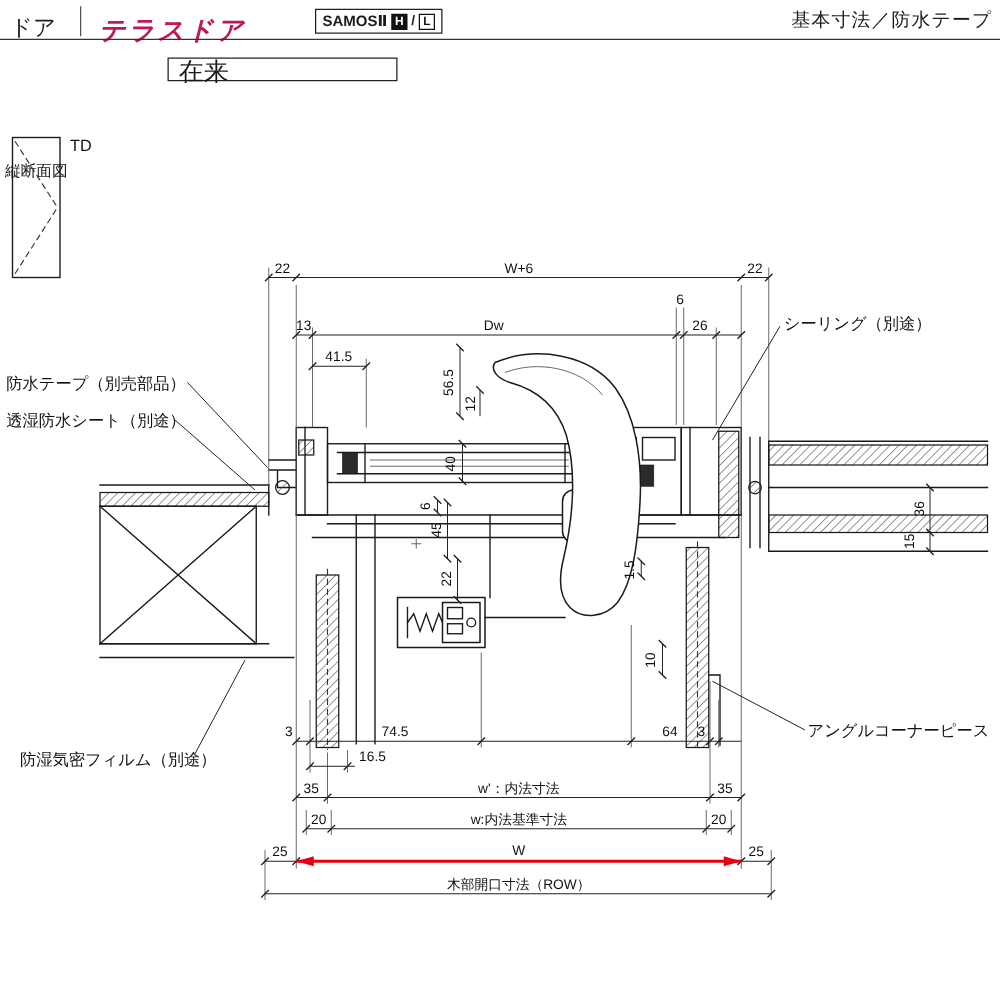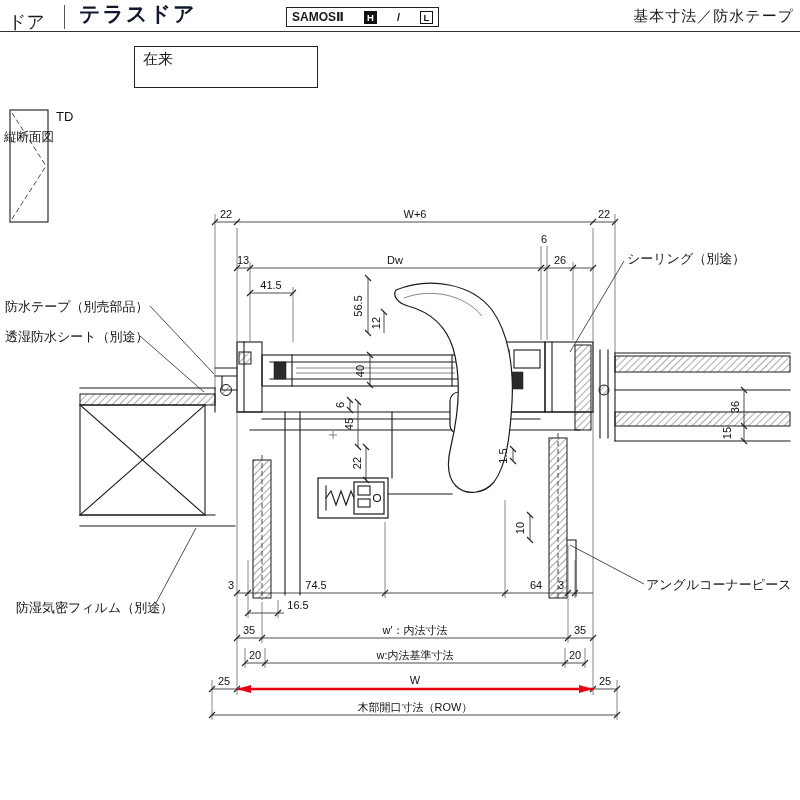--- a/index.html
+++ b/index.html
@@ -1,27 +1,27 @@
 <!DOCTYPE html>
 <html><head>
 <meta charset="utf-8">
 <style>
   html,body{margin:0;padding:0;background:#fff;}
   body{width:800px;height:800px;position:relative;font-family:"Liberation Sans","DejaVu Sans",sans-serif;color:#1a1a1a;overflow:hidden;}
   .abs{position:absolute;}
   .doctype{left:8px;top:10px;font-size:18px;}
   .divider{left:64px;top:5px;width:1px;height:24px;background:#555;}
-  .title{left:79px;top:0;font-size:21px;font-weight:bold;color:#0f172a;letter-spacing:2px;}
-  .badge{left:252px;top:7px;display:inline-flex;align-items:center;gap:20px;border:1px solid #222;padding:2px 5px;font-size:12px;font-weight:bold;margin-left:34px;}
+  .title{left:79px;top:10px;font-size:21px;font-weight:bold;color:#be185d;letter-spacing:2px;font-style:italic;}
+  .badge{left:252px;top:7px;display:inline-flex;align-items:center;gap:3px;border:1px solid #222;padding:2px 5px;font-size:12px;font-weight:bold;}
   .hbox{width:13px;height:13px;background:#111;color:#fff;font-size:9.5px;display:flex;align-items:center;justify-content:center;font-weight:bold;}
   .lbox{width:13px;height:13px;background:#fff;color:#111;border:1px solid #111;box-sizing:border-box;font-size:9.5px;display:flex;align-items:center;justify-content:center;font-weight:bold;}
   .sep{font-size:11px;}
   .rightnote{right:6px;top:7px;font-size:15px;letter-spacing:1px;}
   .rule{left:0;top:31px;width:800px;height:1px;background:#333;}
-  .zairai{left:134px;top:46px;width:184px;height:42px;border:1px solid #222;box-sizing:border-box;font-size:15px;line-height:23px;padding-left:8px;}
+  .zairai{left:134px;top:46px;width:184px;height:19px;border:1px solid #222;box-sizing:border-box;font-size:20px;line-height:23px;padding-left:8px;}
   .seclabel{left:4px;top:88px;font-size:12.5px;margin-top:41px;}
   svg{position:absolute;left:0;top:0;}
   .ln{stroke:#1a1a1a;stroke-width:1.1;fill:none;stroke-linecap:square;}
   .thin{stroke:#555;stroke-width:0.7;fill:none;}
   .dash{stroke:#333;stroke-width:0.9;fill:none;stroke-dasharray:5,3;}
   .dimln{stroke:#222;stroke-width:0.8;fill:none;}
   .tick{stroke:#222;stroke-width:1.1;fill:none;}
   .leader{stroke:#222;stroke-width:0.8;fill:none;}
   text.dim{font-size:11px;fill:#111;}
   text.callout{font-size:13px;fill:#111;}

